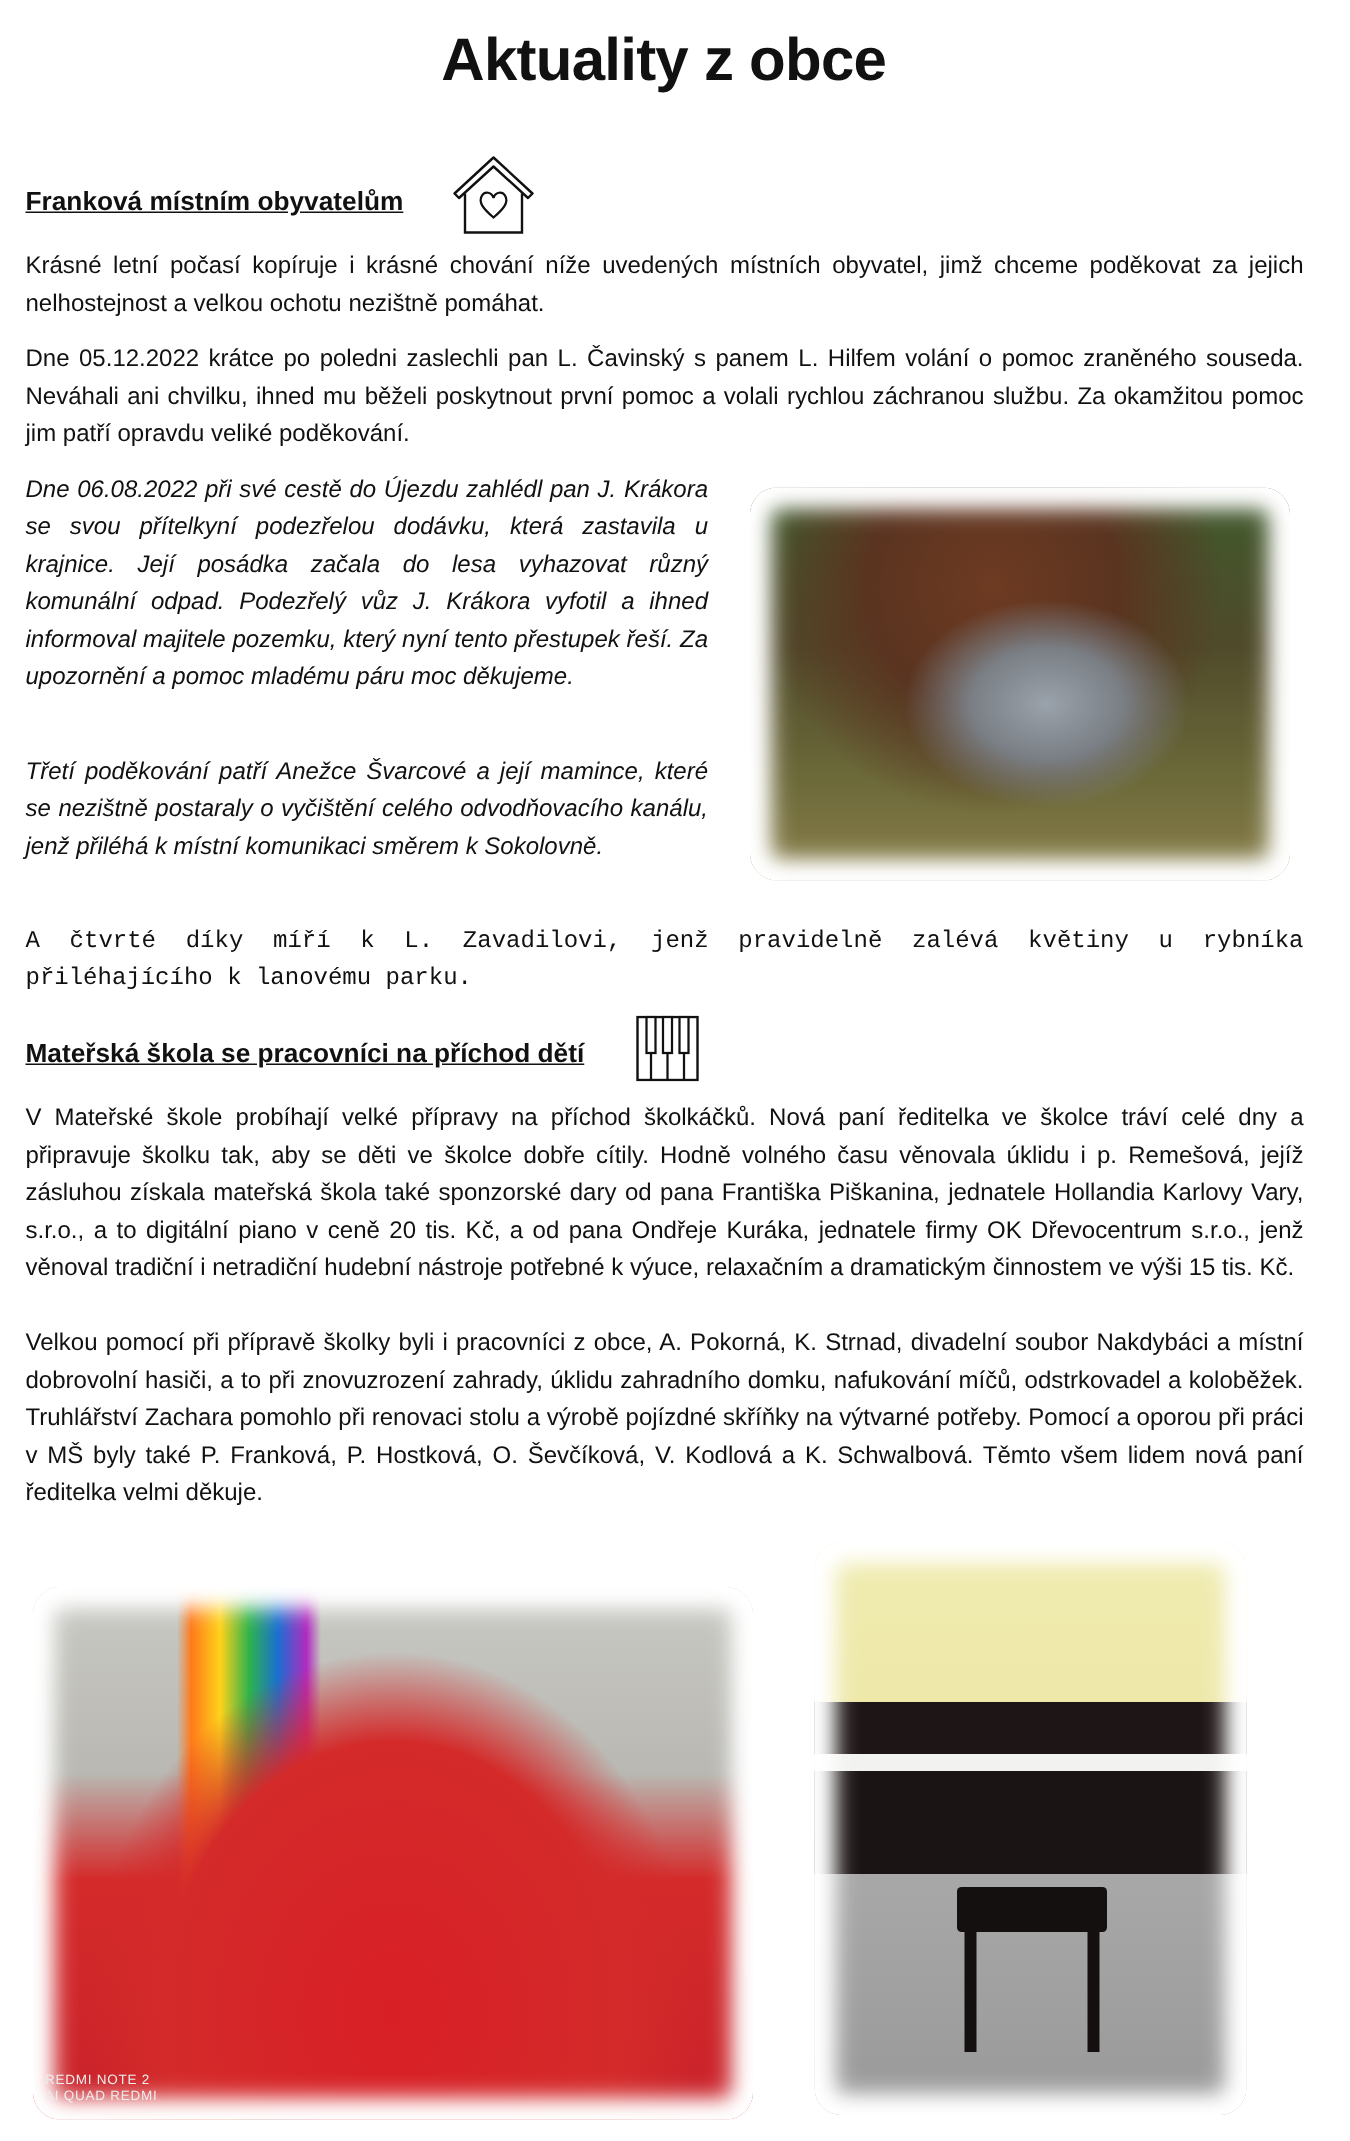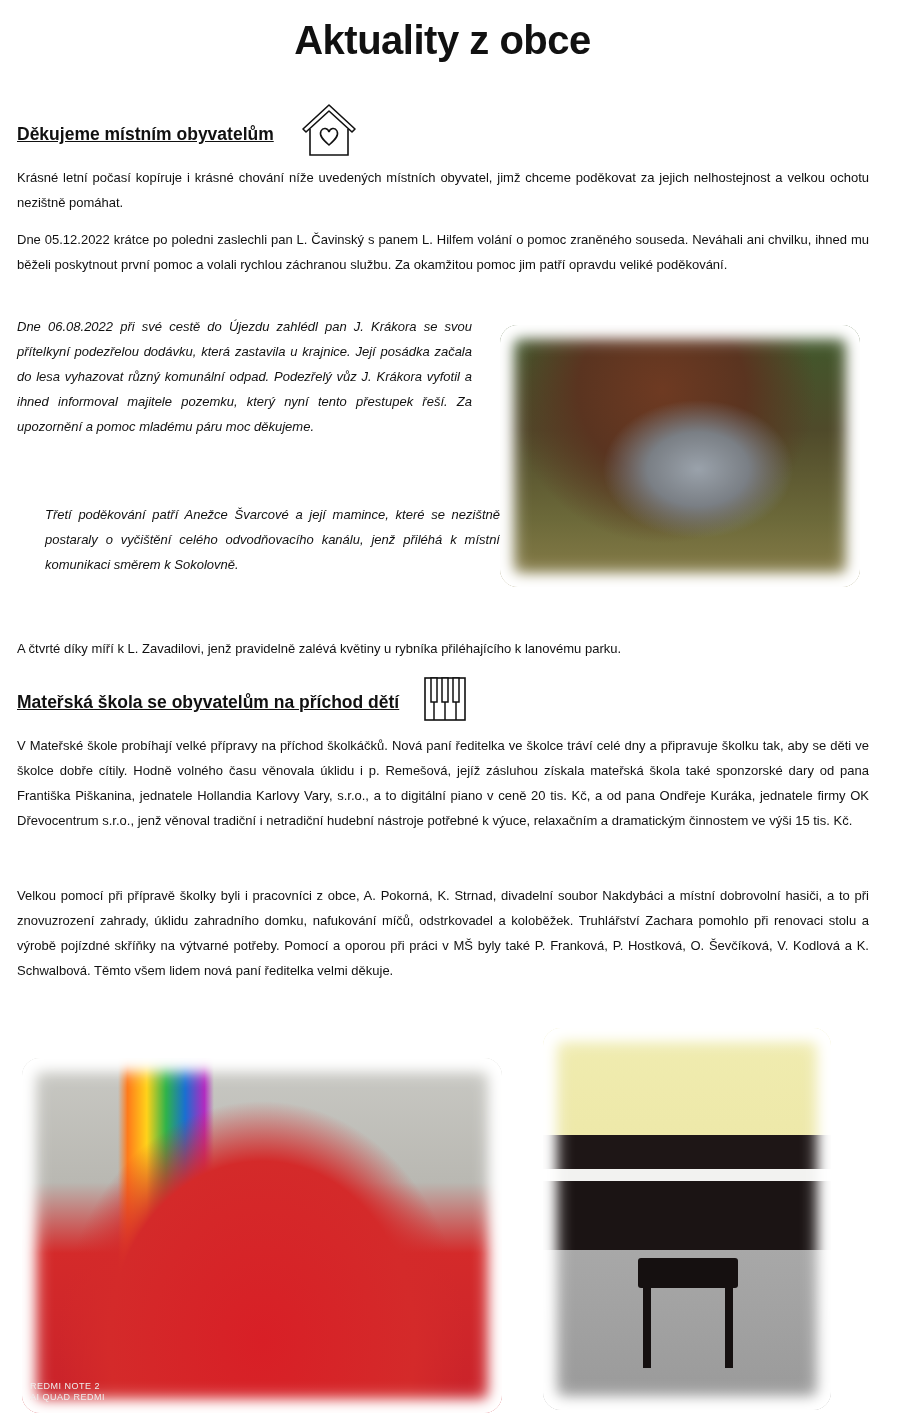--- a/index.html
+++ b/index.html
@@ -3,57 +3,57 @@
 <meta charset="utf-8">
 <style>
   html, body { margin: 0; padding: 0; background: #ffffff; }
   body { width: 900px; height: 1427px; position: relative; overflow: hidden;
          font-family: "Liberation Sans", sans-serif; color: #111; }
   .page-title { position: absolute; left: 0; top: 18px; width: 885px; text-align: center;
                 font-size: 40px; font-weight: bold; margin: 0; letter-spacing: -0.5px; }
   .section-heading { position: absolute; left: 17px; font-size: 17.5px; font-weight: bold;
                      text-decoration: underline; margin: 0; }
   .icon { position: absolute; }
-  .para { position: absolute; left: 17px; font-size: 13px; line-height: 25px; margin: 0;
+  .para { position: absolute; left: 17px; font-size: 16px; line-height: 25px; margin: 0;
           text-align: justify; }
   .full { width: 852px; }
   .narrow { width: 455px; font-style: italic; }
   .photo { position: absolute; border-radius: 18px; overflow: hidden;
            box-shadow: 0 0 14px 8px #fff inset; }
   .photo::after { content: ""; position: absolute; inset: 0; border-radius: 18px;
                   box-shadow: inset 0 0 18px 12px #fff; }
   .watermark { position: absolute; left: 8px; bottom: 10px; color: #eee; font-size: 9px;
                line-height: 11px; letter-spacing: 0.5px; z-index: 2; }
 </style>
 </head>
 <body>
 
 <h1 class="page-title">Aktuality z obce</h1>
 
-<h2 class="section-heading" style="top:124px;">Děkujeme místním obyvatelům</h2>
+<h2 class="section-heading" style="top:124px;">Franková místním obyvatelům</h2>
 <svg class="icon" style="left:300px; top:103px;" width="58" height="54" viewBox="0 0 58 54">
   <path d="M3 26 L29 2 L55 26 L52 29 L29 8 L6 29 Z" fill="none" stroke="#111" stroke-width="1.6" stroke-linejoin="round"></path>
   <path d="M10 26 L10 52 L48 52 L48 26" fill="none" stroke="#111" stroke-width="1.6"></path>
   <path d="M29 42 C 22 36, 19 32, 21 28 C 23 24, 28 25, 29 29 C 30 25, 35 24, 37 28 C 39 32, 36 36, 29 42 Z" fill="none" stroke="#111" stroke-width="1.5"></path>
 </svg>
 
 <p class="para full" style="top:165px;">Krásné letní počasí kopíruje i krásné chování níže uvedených místních obyvatel, jimž chceme poděkovat za jejich nelhostejnost a velkou ochotu nezištně pomáhat.</p>
 <p class="para full" style="top:227px;">Dne 05.12.2022 krátce po poledni zaslechli pan L. Čavinský s panem L. Hilfem volání o pomoc zraněného souseda. Neváhali ani chvilku, ihned mu běželi poskytnout první pomoc a volali rychlou záchranou službu. Za okamžitou pomoc jim patří opravdu veliké poděkování.</p>
 <p class="para narrow" style="top:314px;">Dne 06.08.2022 při své cestě do Újezdu zahlédl pan J. Krákora se svou přítelkyní podezřelou dodávku, která zastavila u krajnice. Její posádka začala do lesa vyhazovat různý komunální odpad. Podezřelý vůz J. Krákora vyfotil a ihned informoval majitele pozemku, který nyní tento přestupek řeší. Za upozornění a pomoc mladému páru moc děkujeme.</p>
-<p class="para narrow" style="top:502px;margin-left:28px;">Třetí poděkování patří Anežce Švarcové a její mamince, které se nezištně postaraly o vyčištění celého odvodňovacího kanálu, jenž přiléhá k místní komunikaci směrem k Sokolovně.</p>
-<p class="para full" style="top:636px;">A čtvrté díky míří k L. Zavadilovi, jenž pravidelně zalévá květiny u rybníka přiléhajícího k lanovému parku.</p>
+<p class="para narrow" style="top:502px;">Třetí poděkování patří Anežce Švarcové a její mamince, které se nezištně postaraly o vyčištění celého odvodňovacího kanálu, jenž přiléhá k místní komunikaci směrem k Sokolovně.</p>
+<p class="para full" style="top:615px;font-family:Liberation Mono, monospace;">A čtvrté díky míří k L. Zavadilovi, jenž pravidelně zalévá květiny u rybníka přiléhajícího k lanovému parku.</p>
 
 <div class="photo" style="left:500px; top:325px; width:360px; height:262px;
      background:
        radial-gradient(ellipse at 55% 55%, #9aa2ab 0%, #7a7f85 18%, transparent 34%),
        radial-gradient(ellipse at 45% 25%, #6e3a22 0%, #5a3420 30%, transparent 55%),
        linear-gradient(180deg, #3f5a2c 0%, #4f4a2a 40%, #6d6a3a 75%, #8a7f4a 100%);">
 </div>
 
-<h2 class="section-heading" style="top:692px;">Mateřská škola se obyvatelům na příchod dětí</h2>
+<h2 class="section-heading" style="top:692px;">Mateřská škola se pracovníci na příchod dětí</h2>
 <svg class="icon" style="left:424px; top:677px;" width="42" height="44" viewBox="0 0 42 44">
   <rect x="1" y="1" width="40" height="42" fill="none" stroke="#111" stroke-width="1.6"></rect>
   <rect x="7" y="1" width="6" height="24" fill="#fff" stroke="#111" stroke-width="1.5"></rect>
   <rect x="18" y="1" width="6" height="24" fill="#fff" stroke="#111" stroke-width="1.5"></rect>
   <rect x="29" y="1" width="6" height="24" fill="#fff" stroke="#111" stroke-width="1.5"></rect>
   <line x1="10" y1="25" x2="10" y2="43" stroke="#111" stroke-width="1.5"></line>
   <line x1="21" y1="25" x2="21" y2="43" stroke="#111" stroke-width="1.5"></line>
   <line x1="32" y1="25" x2="32" y2="43" stroke="#111" stroke-width="1.5"></line>
 </svg>
 

